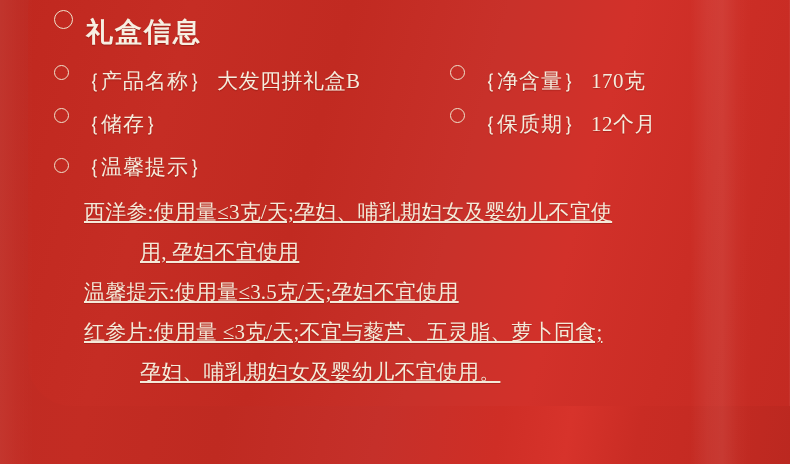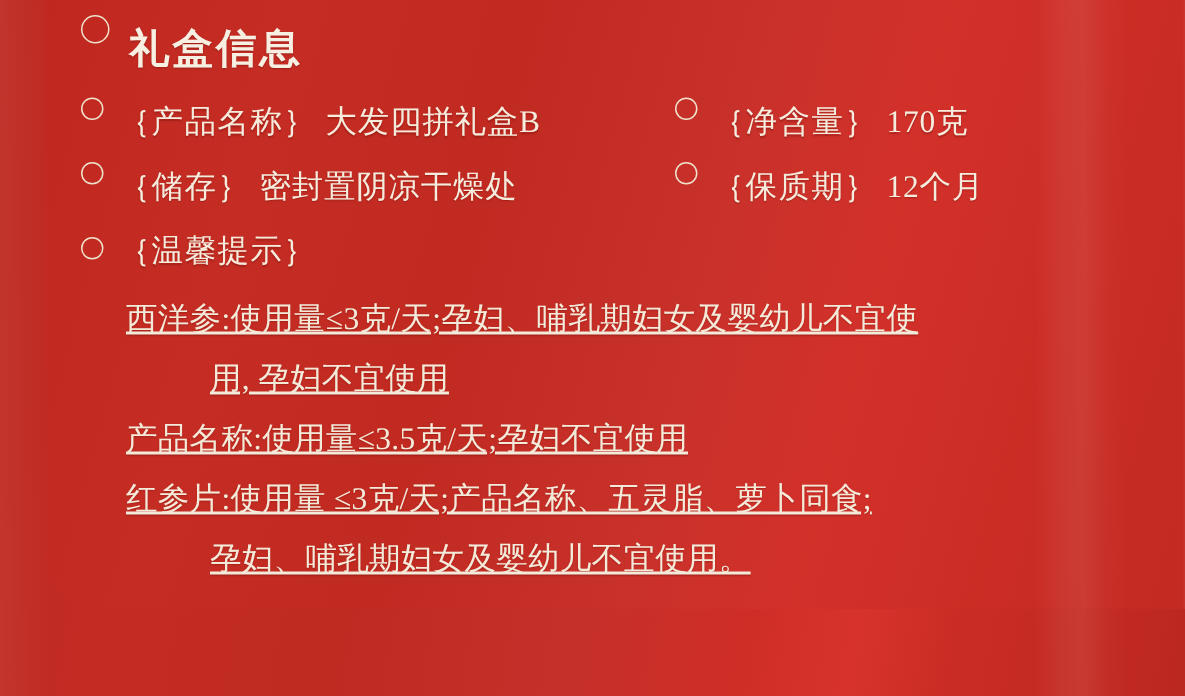--- a/index.html
+++ b/index.html
@@ -214,36 +214,35 @@
         <span class="bullet small"></span>
         <span class="brace-label">｛净含量｝</span>
         <span class="val">170克</span>
       </div>
     </div>
 
     <div id="info-row-2" class="info-row">
       <div class="info-col-left">
         <span class="bullet small"></span>
         <span class="brace-label">｛储存｝</span>
-        <span class="val">密封置阴凉干燥处</span>
       </div>
       <div class="info-col-right">
         <span class="bullet small"></span>
         <span class="brace-label">｛保质期｝</span>
         <span class="val">12个月</span>
       </div>
     </div>
 
     <div id="tips-head" class="row">
       <span class="bullet small"></span>
       <span class="brace-label">｛温馨提示｝</span>
     </div>
 
     <div id="tips-body">
       <div class="tip-line">西洋参:使用量≤3克/天;孕妇、哺乳期妇女及婴幼儿不宜使</div>
       <div class="tip-line indent">用, 孕妇不宜使用</div>
-      <div class="tip-line">产品名称:使用量≤3.5克/天;孕妇不宜使用</div>
-      <div class="tip-line">红参片:使用量 ≤3克/天;产品名称、五灵脂、萝卜同食;</div>
+      <div class="tip-line">温馨提示:使用量≤3.5克/天;孕妇不宜使用</div>
+      <div class="tip-line">红参片:使用量 ≤3克/天;不宜与藜芦、五灵脂、萝卜同食;</div>
       <div class="tip-line indent">孕妇、哺乳期妇女及婴幼儿不宜使用。</div>
     </div>
 
   </div>
 </div>
 
 </body></html>

